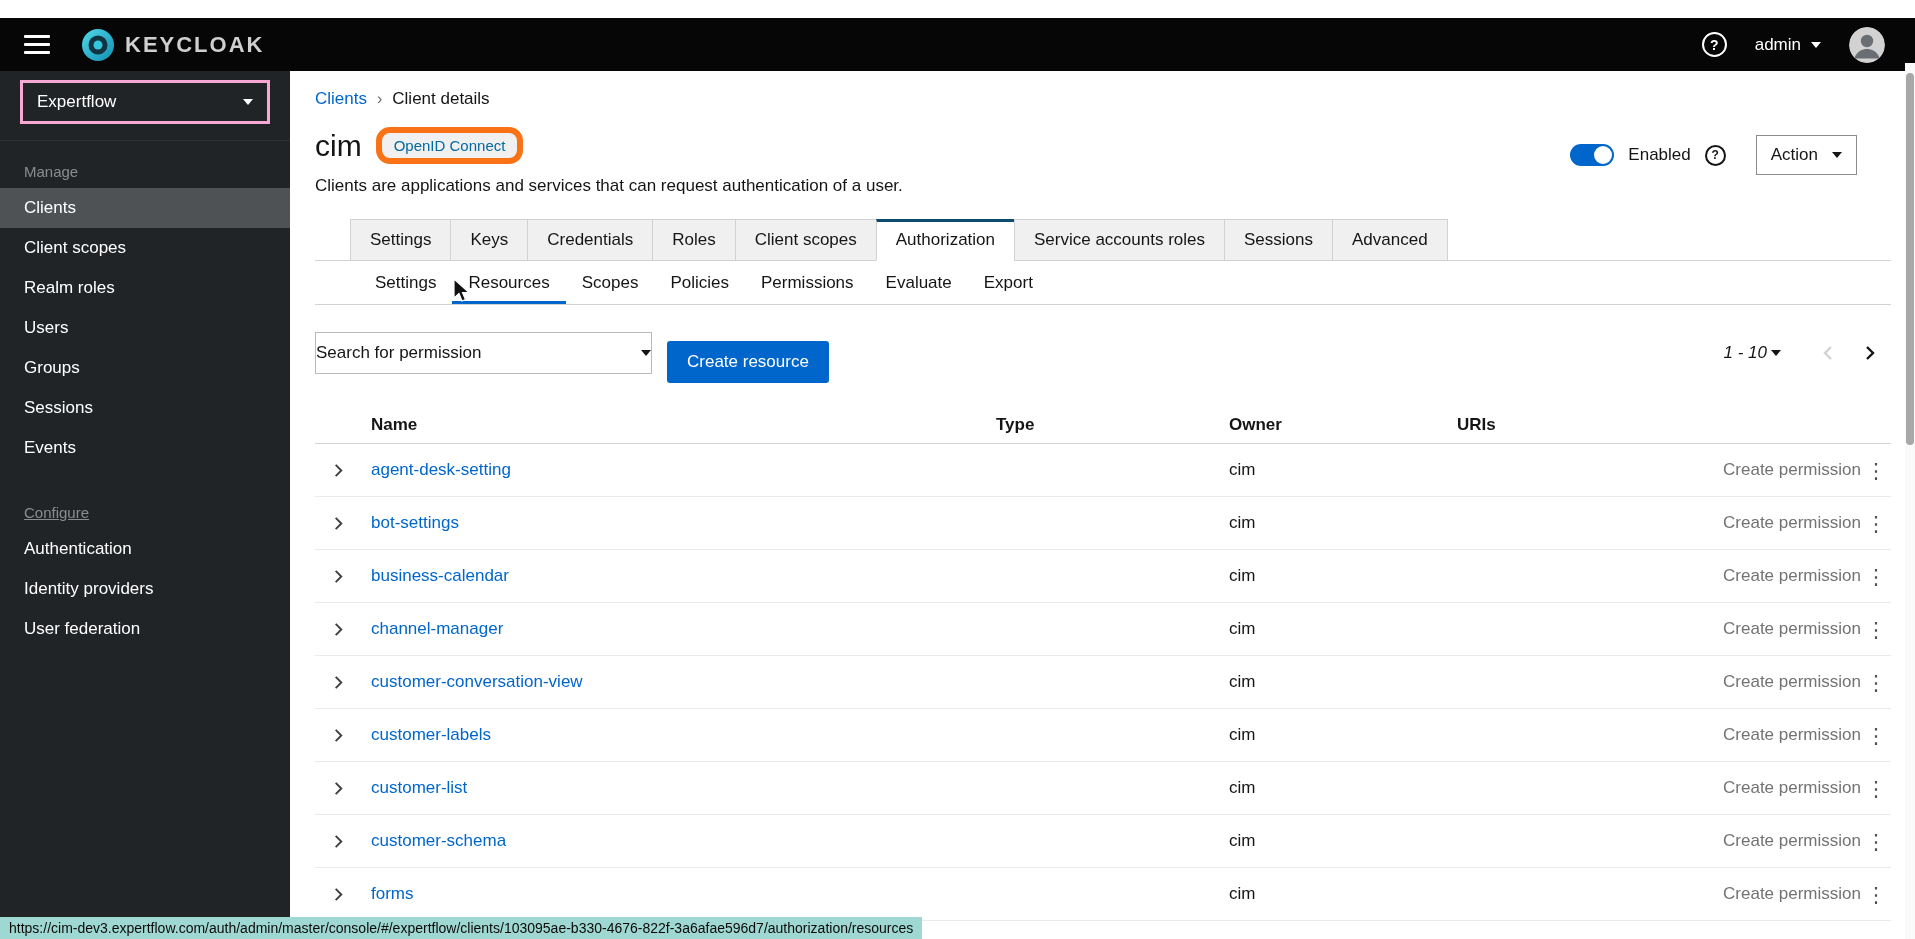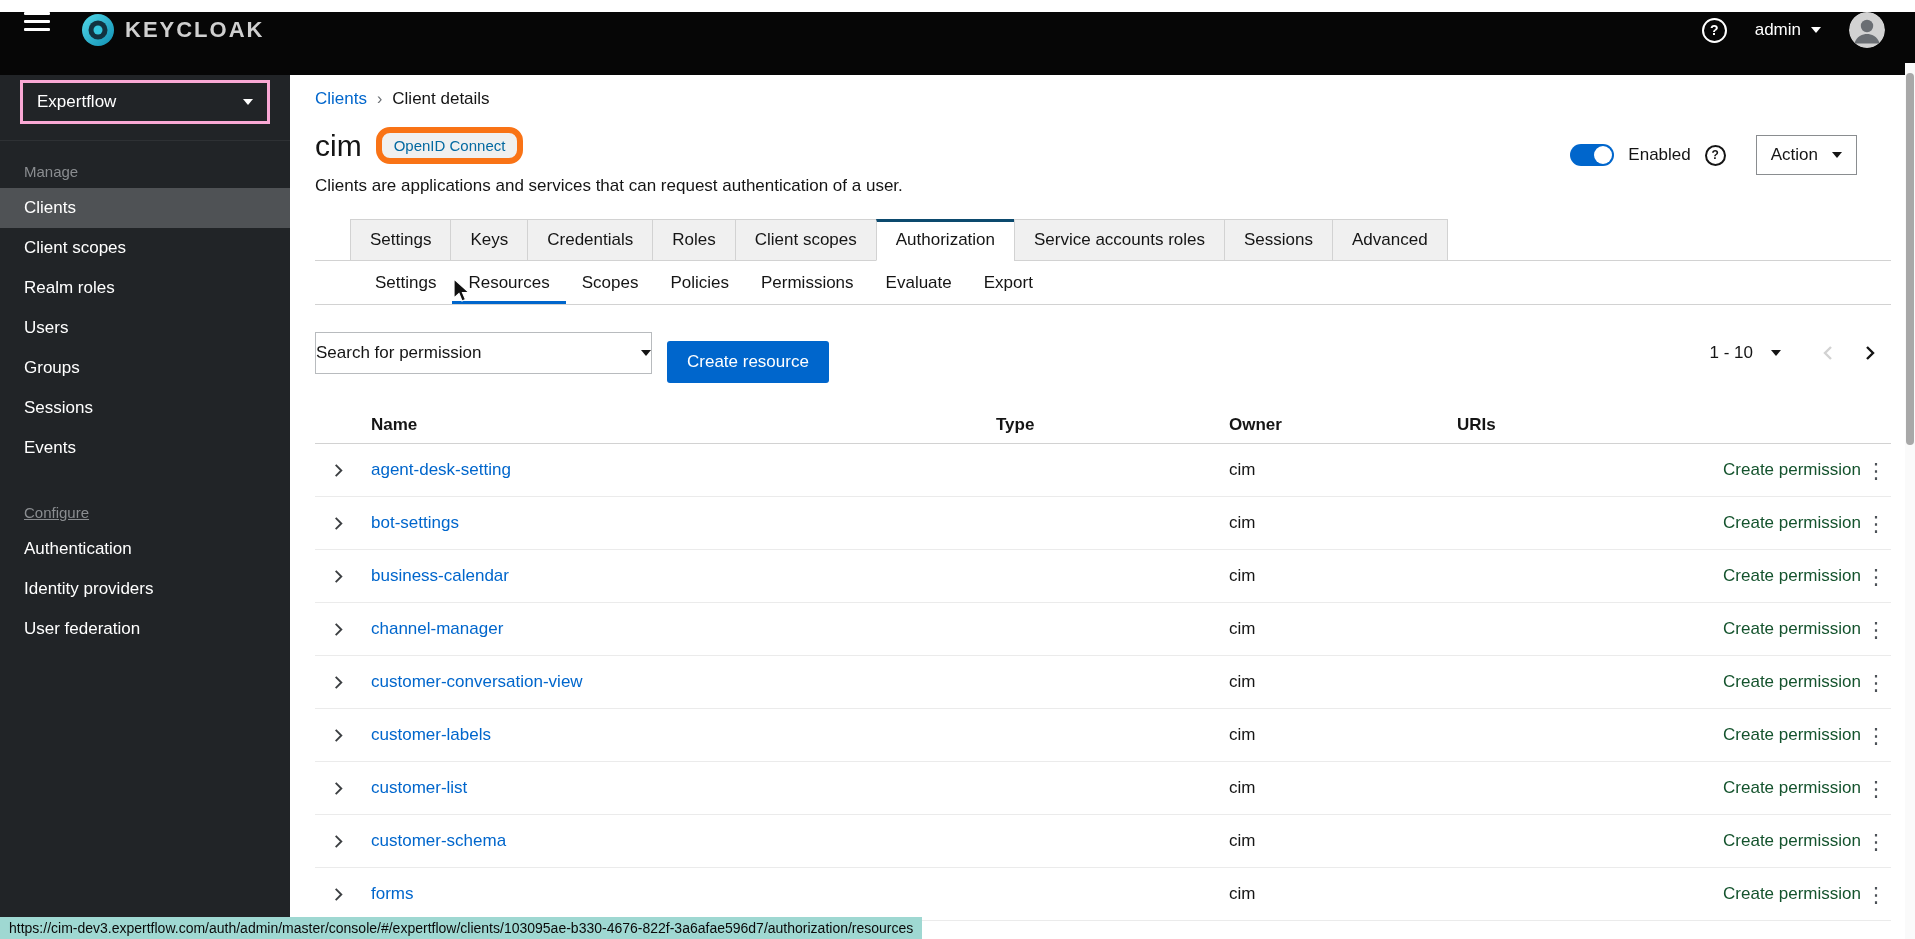--- a/index.html
+++ b/index.html
@@ -1,22 +1,22 @@
 <!DOCTYPE html>
 <html><head>
 <meta charset="utf-8">
 <style>
   * { margin:0; padding:0; box-sizing:border-box; }
   html,body { width:1915px; height:939px; overflow:hidden;
     font-family:"Liberation Sans", sans-serif; background:#fff; }
   body { position:relative; color:#151515; }
 
   
-  .topbar { position:absolute; top:12px; left:0; width:1915px; height:63px;
-    background:#060606; display:flex; align-items:flex-start;
+  .topbar { position:absolute; top:18px; left:0; width:1915px; height:53px;
+    background:#060606; display:flex; align-items:center;
     padding:0 30px 0 24px; color:#fff; z-index:30; }
   .hamburger { width:26px; display:flex; flex-direction:column; gap:5px;
     margin-right:30px; cursor:pointer; }
   .hamburger span { height:3px; background:#fff; border-radius:1px; }
   .brand { display:flex; align-items:center; gap:9px; }
   .brand-text { font-size:22px; font-weight:bold; letter-spacing:2px; color:#cfcfcf; }
   .topbar-right { margin-left:auto; display:flex; align-items:center; gap:28px; }
   .help-circle { width:25px; height:25px; border:2px solid #fff; border-radius:50%;
     display:flex; align-items:center; justify-content:center;
     font-size:14px; font-weight:bold; cursor:pointer; }
@@ -82,35 +82,35 @@
 
   
   .toolbar { display:flex; align-items:center; margin-top:18px; }
   .search-select { width:337px; height:42px; border:1px solid #b8bbbe;
     display:flex; align-items:center; justify-content:space-between;
     padding:0 0; font-size:17px; color:#151515; cursor:pointer; }
   .search-select .caret { color:#151515; }
   .create-btn { margin-left:15px; height:42px; padding:0 20px; background:#0066cc;
     color:#fff; font-size:17px; border:none; border-radius:3px; cursor:pointer;margin-top:18px; }
   .pagination { margin-left:auto; display:flex; align-items:center; font-size:17px; }
-  .page-range { display:flex; align-items:center; gap:18px; padding-right:26px; cursor:pointer; }
+  .page-range { display:flex; align-items:center; gap:4px; padding-right:26px; cursor:pointer;font-style:italic; }
   .pg-btn { padding:6px 14px; cursor:pointer; color:#151515; display:flex; align-items:center; }
   .pg-btn.disabled { color:#d2d2d2; cursor:default; }
 
   
   .res-table { margin-top:23px; }
   .t-row { display:grid; grid-template-columns:46px 625px 233px 228px 244px 170px 1fr;
     align-items:center; }
   .t-head { height:38px; border-bottom:1px solid #d2d2d2; font-weight:bold; font-size:17px; }
   .t-head > div { padding-left:10px; }
   .t-body .t-row { height:53px; border-bottom:1px solid #ebebeb; font-size:17px; }
   .expander { display:flex; justify-content:center; align-items:center; cursor:pointer; }
   .res-name { color:#0066cc; padding-left:10px; cursor:pointer; }
   .res-owner { padding-left:10px; }
-  .row-action { justify-self:end; color:#14532d; cursor:pointer; white-space:nowrap; }
+  .row-action { justify-self:end; color:#737373; cursor:pointer; white-space:nowrap; }
   .kebab { justify-self:center; color:#4d5258; font-size:21px; cursor:pointer;
     line-height:1; }
 
   
   .scrollbar { position:absolute; top:63px; right:0; width:10px; height:876px;
     background:#fafafa; z-index:40; }
   .scroll-thumb { position:absolute; top:10px; left:1px; width:8px; height:372px;
     background:#a8a8a8; border-radius:4px; }
   .status-bar { position:absolute; left:0; bottom:0; height:22px; background:#9fd8d2;
     display:flex; align-items:center; padding:0 9px; font-size:14px; color:#0a0a0a;

